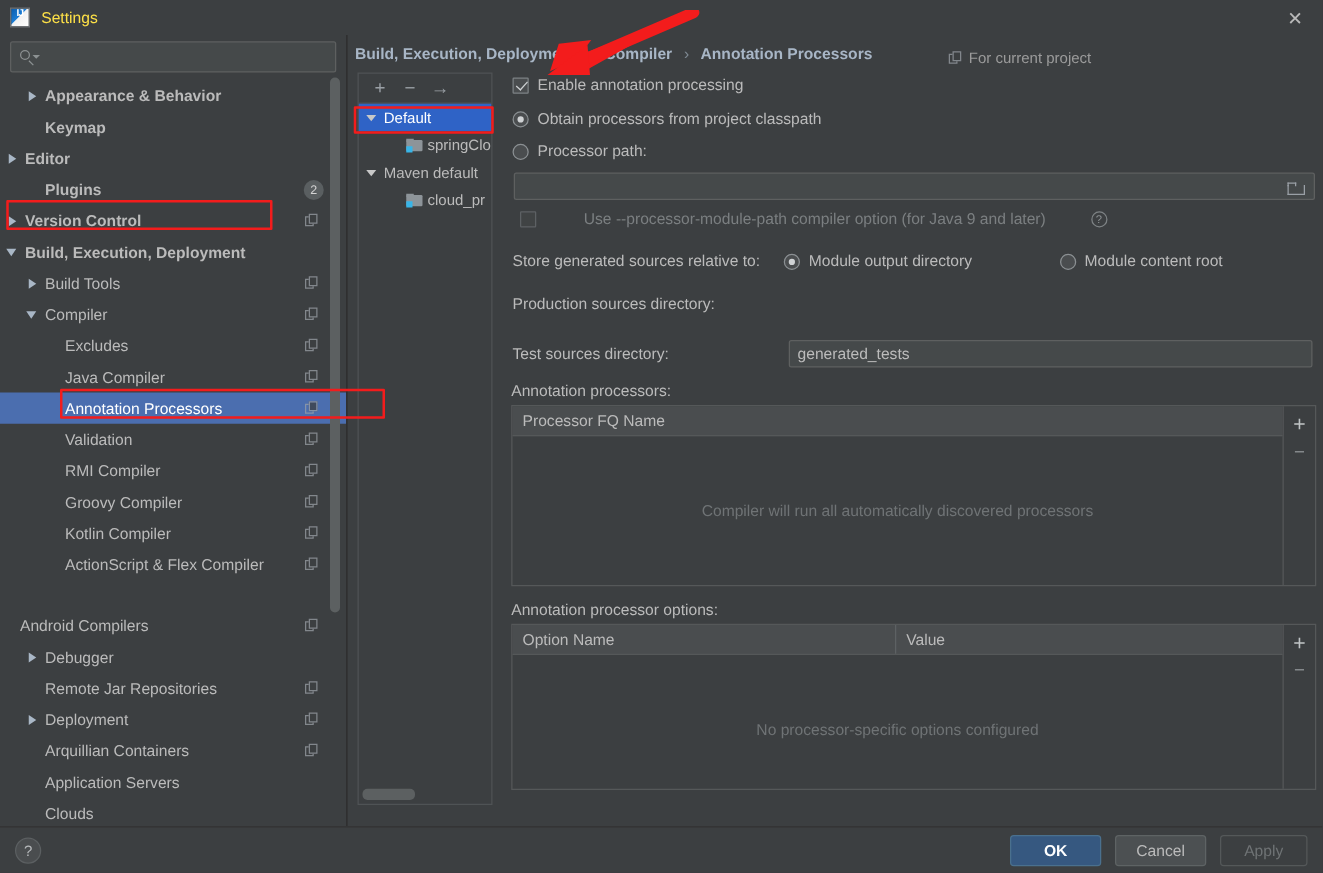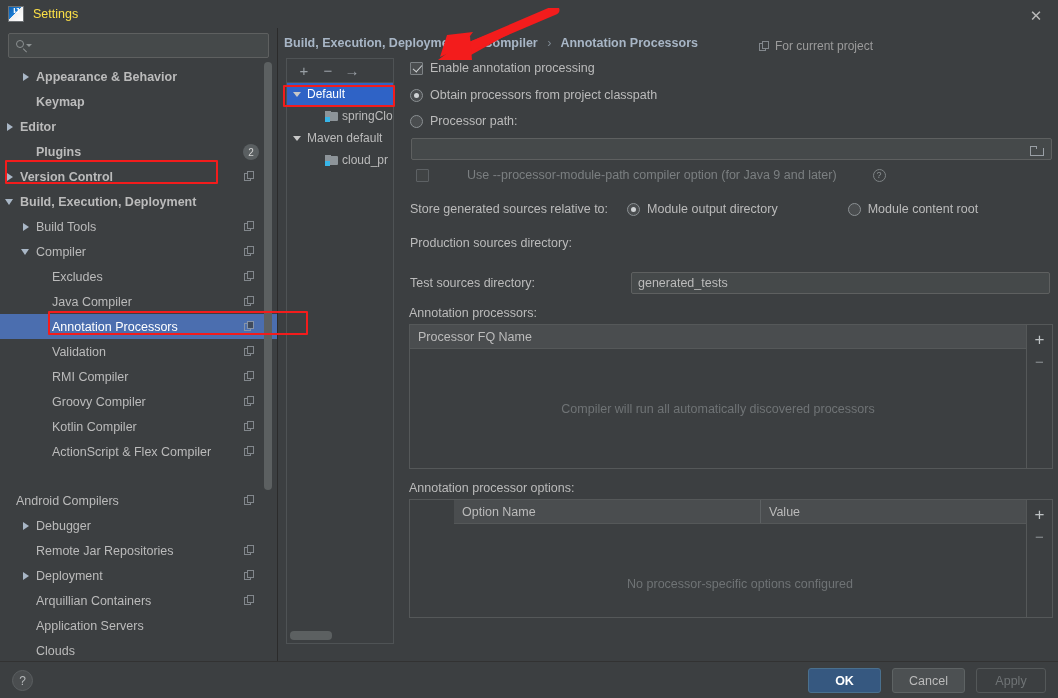--- a/index.html
+++ b/index.html
@@ -587,21 +587,21 @@
         </div>
         <div class="side-ctrl">
           <div class="side-btn">+</div>
           <div class="side-btn minus">−</div>
         </div>
       </div>
     </div>
 
     <div class="table-sec" style="left:5px; top:453px; width:644px;">
       <div class="table-title">Annotation processor options:</div>
-      <div class="table" style="height:119px;padding-left:44px;">
+      <div class="table" style="height:133px;">
         <div class="table-body">
           <div class="thead">
             <div class="th" style="width:306px">Option Name</div>
             <div class="th" style="flex:1">Value</div>
           </div>
           <div class="tbody-empty" style="height:120px;">No processor-specific options configured</div>
         </div>
         <div class="side-ctrl">
           <div class="side-btn">+</div>
           <div class="side-btn minus">−</div>

